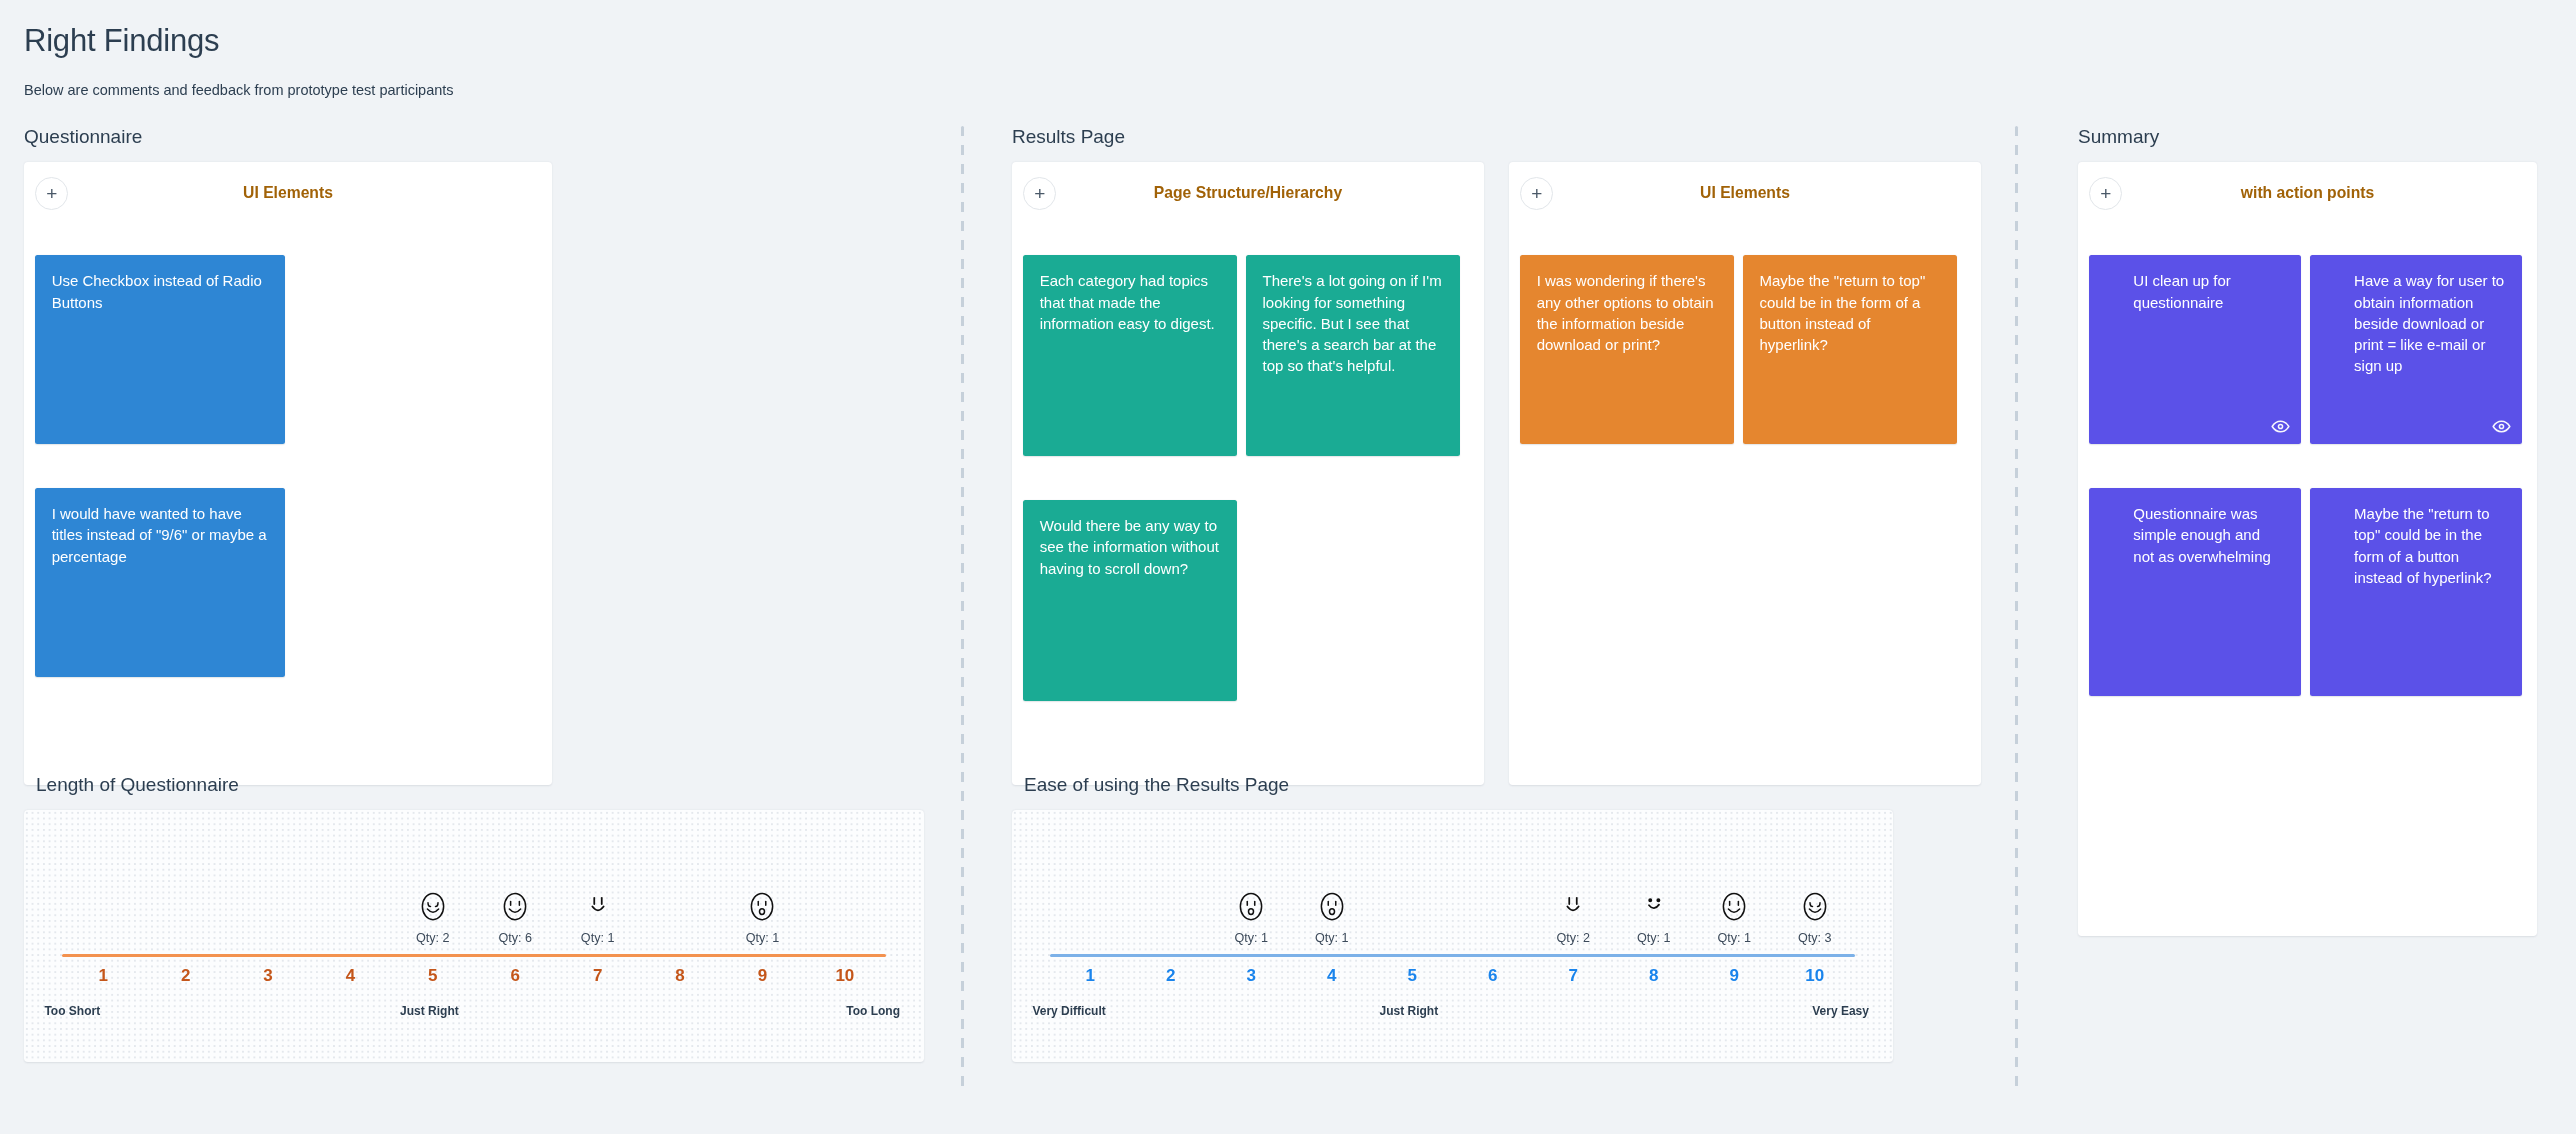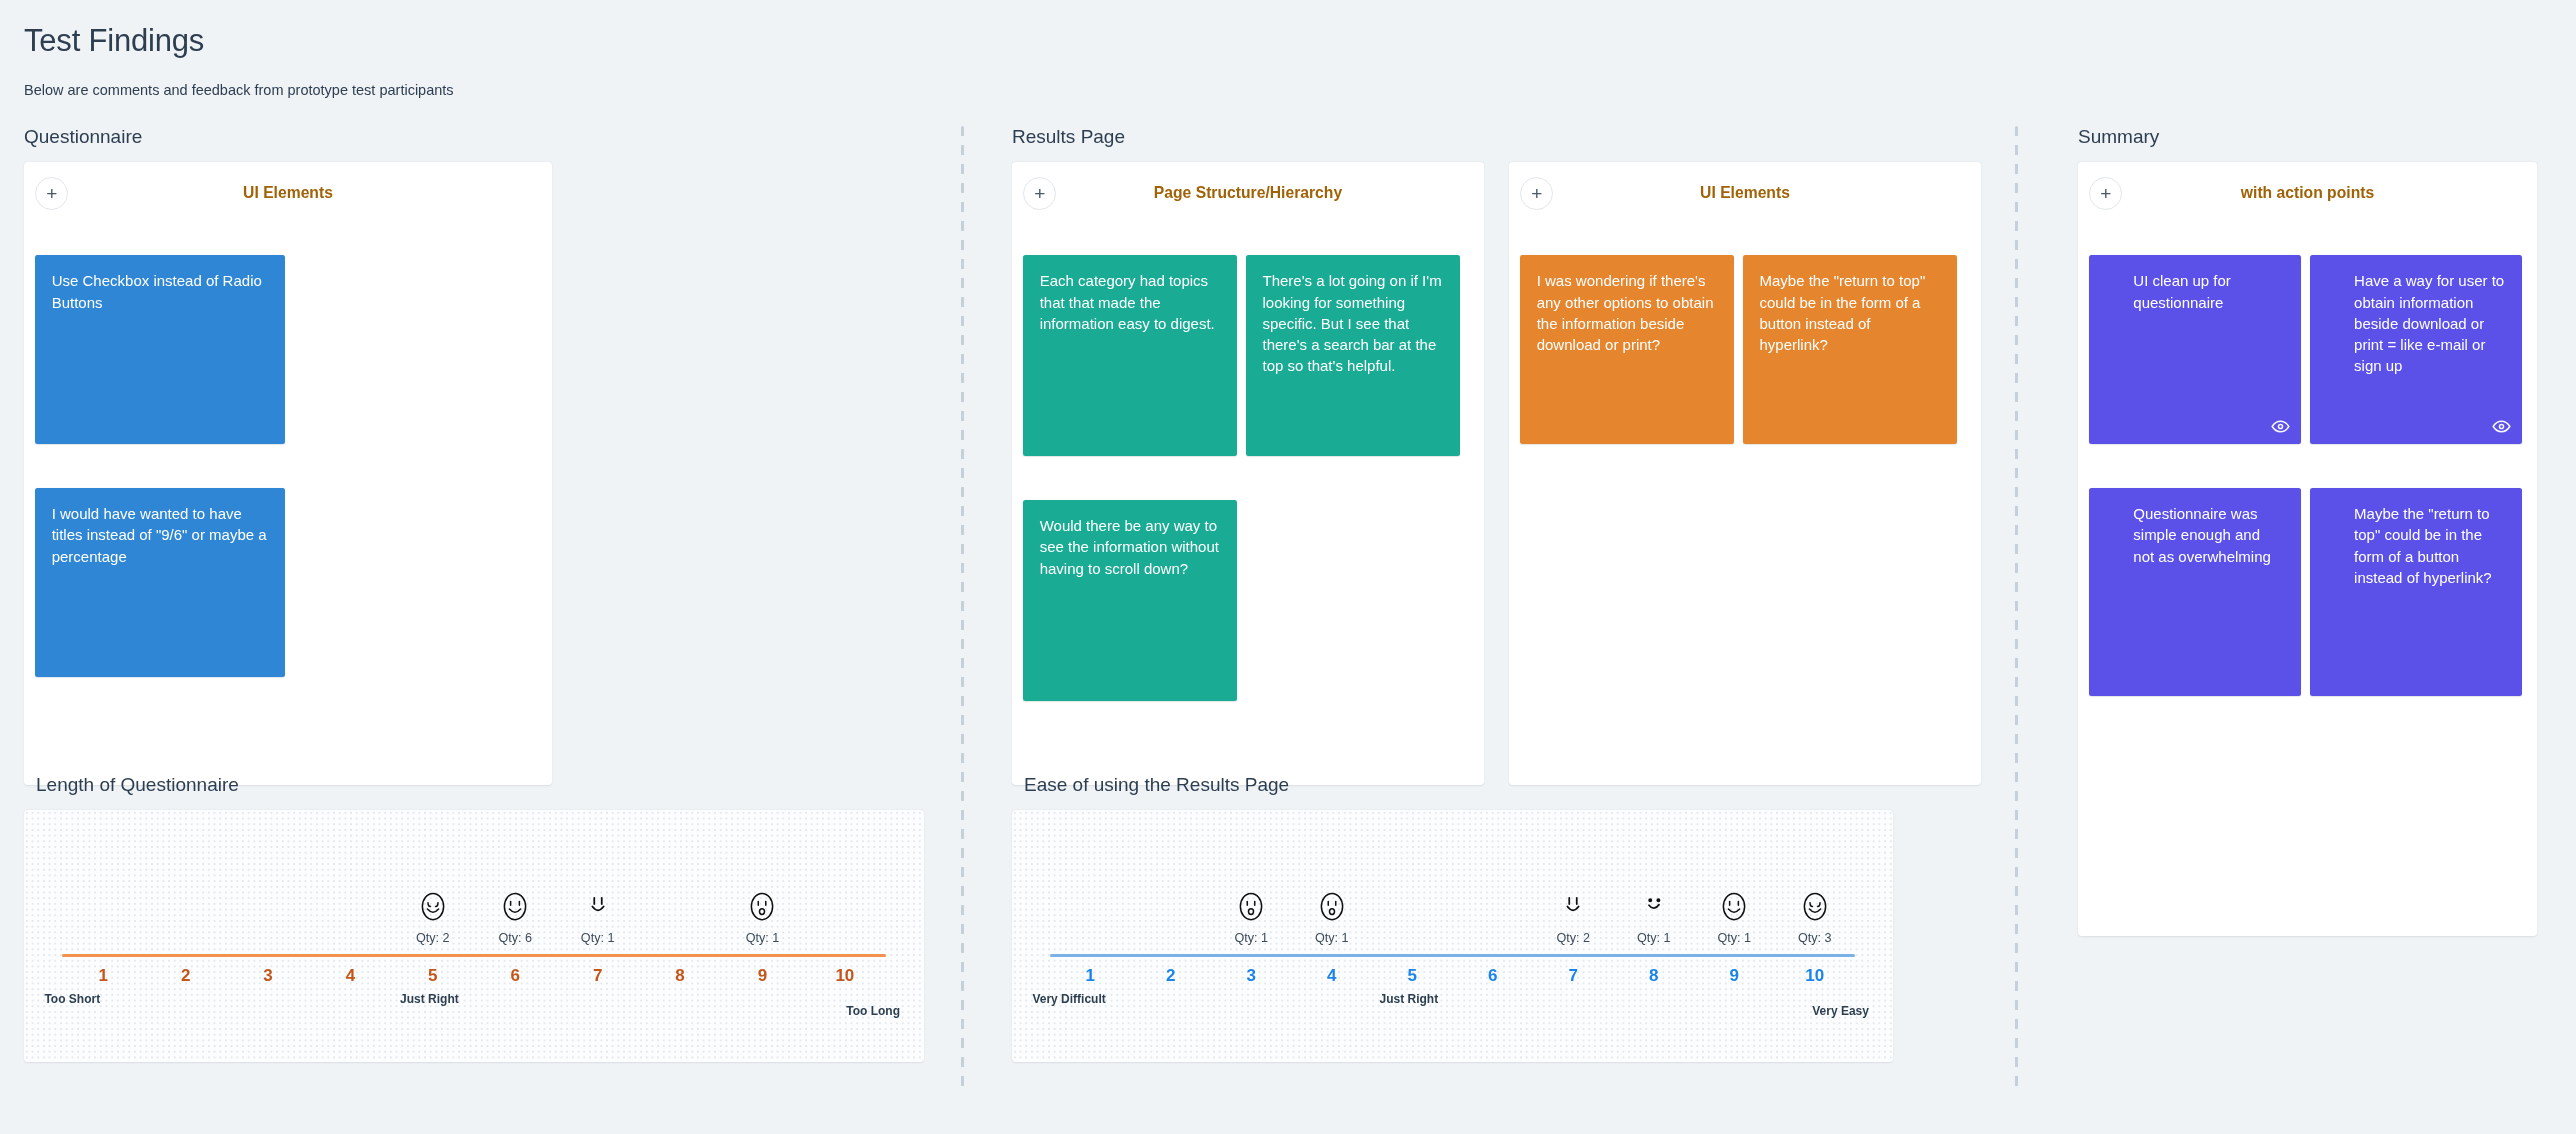--- a/index.html
+++ b/index.html
@@ -237,28 +237,28 @@
   }
   .endpoint {
     flex: 1;
     font-size: 12px;
     font-weight: bold;
     color: #2c3e50;
     white-space: nowrap;
   }
   .endpoint.start  { text-align: left;   margin-left: -17.6px; }
   .endpoint.middle { text-align: center; }
-  .endpoint.end    { text-align: right;  margin-right: -14px; margin-top: 12px; }
+  .endpoint.end    { text-align: right;  margin-right: -14px; }
   .endpoint.blank  { visibility: hidden; }
 </style>
 </head>
 <body>
 
 <div id="page-header">
-  <div id="page-title">Test Findings</div>
+  <div id="page-title">Right Findings</div>
   <div id="page-subtitle">Below are comments and feedback from prototype test participants</div>
 </div>
 
 <div id="board">
 
   <div class="divider" id="divider-1"></div>
   <div class="divider" id="divider-2"></div>
 
   <div class="region" id="region-questionnaire">
     <div class="region-title">Questionnaire</div>

